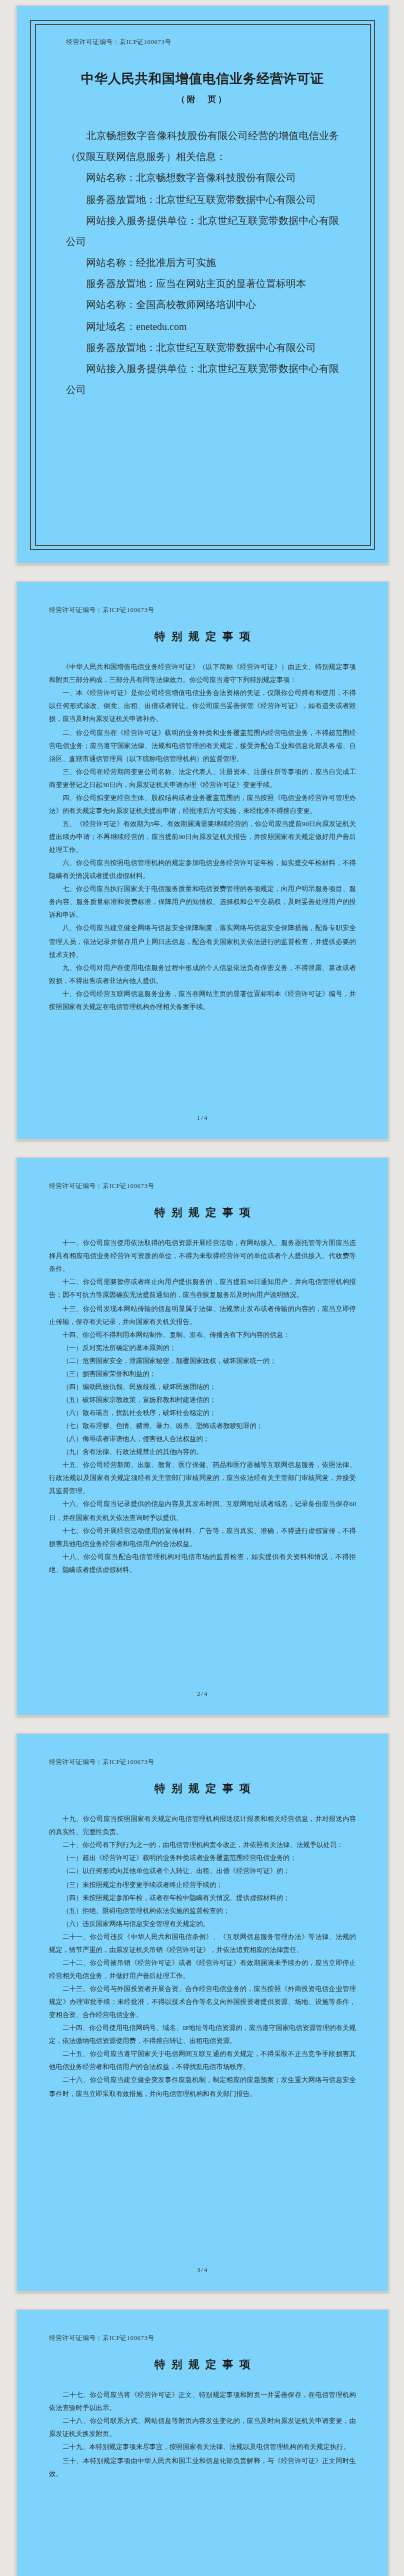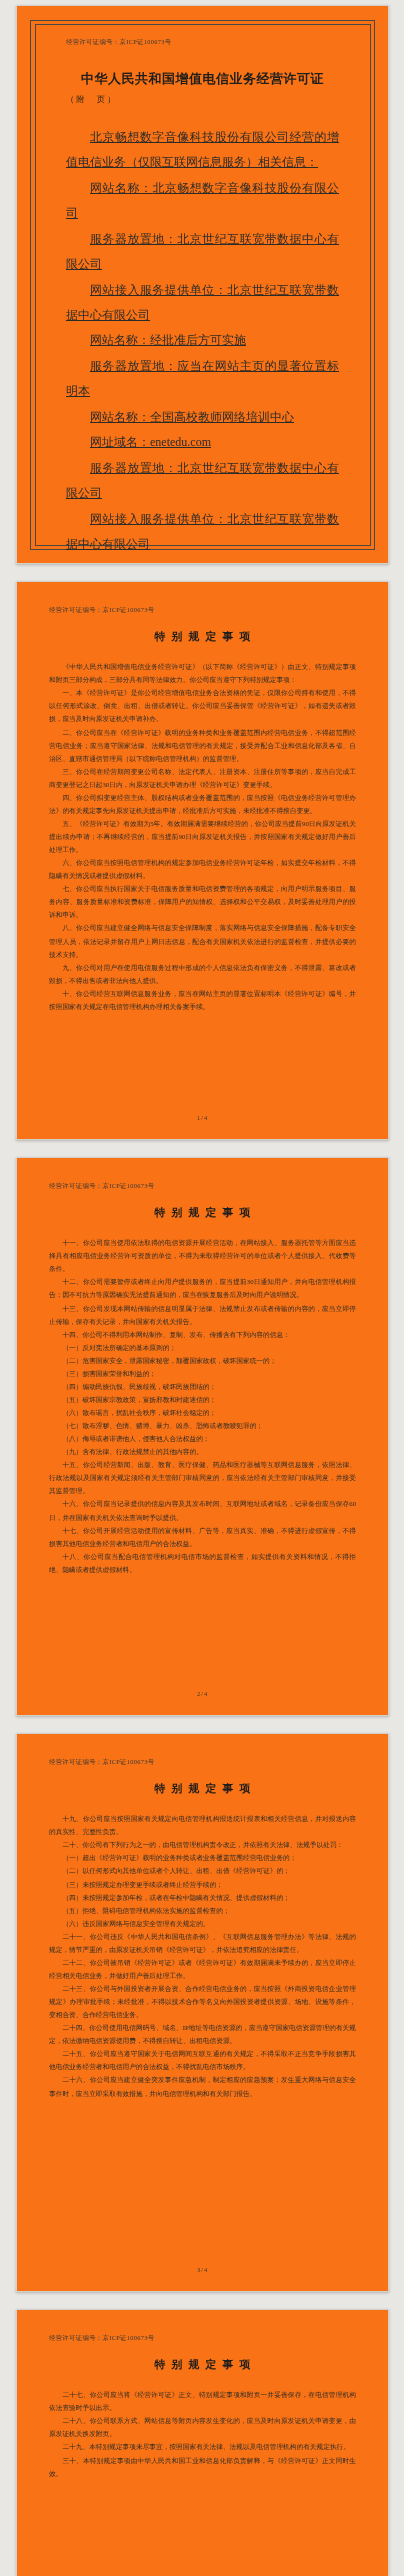--- a/index.html
+++ b/index.html
@@ -14,21 +14,21 @@
     height:2873px;
     margin:0 auto;
     background:#e8e7e3;
     overflow:hidden;
   }
   .sheet {
     position:relative;
     width:373px;
     height:559px;
     margin:0 auto 17px auto;
-    background:#f97316;
+    background:#7dd3fc;
     border:0.5px solid #d2d1cb;
     box-shadow:0 0.5px 2.6px rgba(60,58,50,0.30);
     box-sizing:border-box;
   }
   .sheet:first-child { margin-top:5.2px; }
 
   
   .frame-outer {
     position:absolute; inset:13.4px;
     border:1.5px solid #4a4843;
@@ -50,33 +50,32 @@
   .cert-title {
     margin-top:23px;
     text-align:center;
     font-size:13px;
     font-weight:bold;
     letter-spacing:0.5px;
     color:#1f1e1a;
   }
   .cert-subtitle {
     margin-top:6.2px;
-    text-align:left;
+    text-align:center;
     font-size:8.2px;
-    font-weight:normal;
+    font-weight:bold;
     letter-spacing:2.1px;
     color:#1f1e1a;
   }
   .cert-body {
     margin-top:19.6px;
-    font-size:12px;
+    font-size:10px;
     line-height:2.12;
     color:#2c2b27;
     text-align:justify;
-    text-decoration:underline;
   }
   .cert-intro { text-indent:2em; }
   .cert-entry { text-indent:2em; }
 
   
   .prov-header {
     position:absolute; left:32px; top:24px;
     font-size:6.4px;
     letter-spacing:0.3px;
     color:#3a3833;

